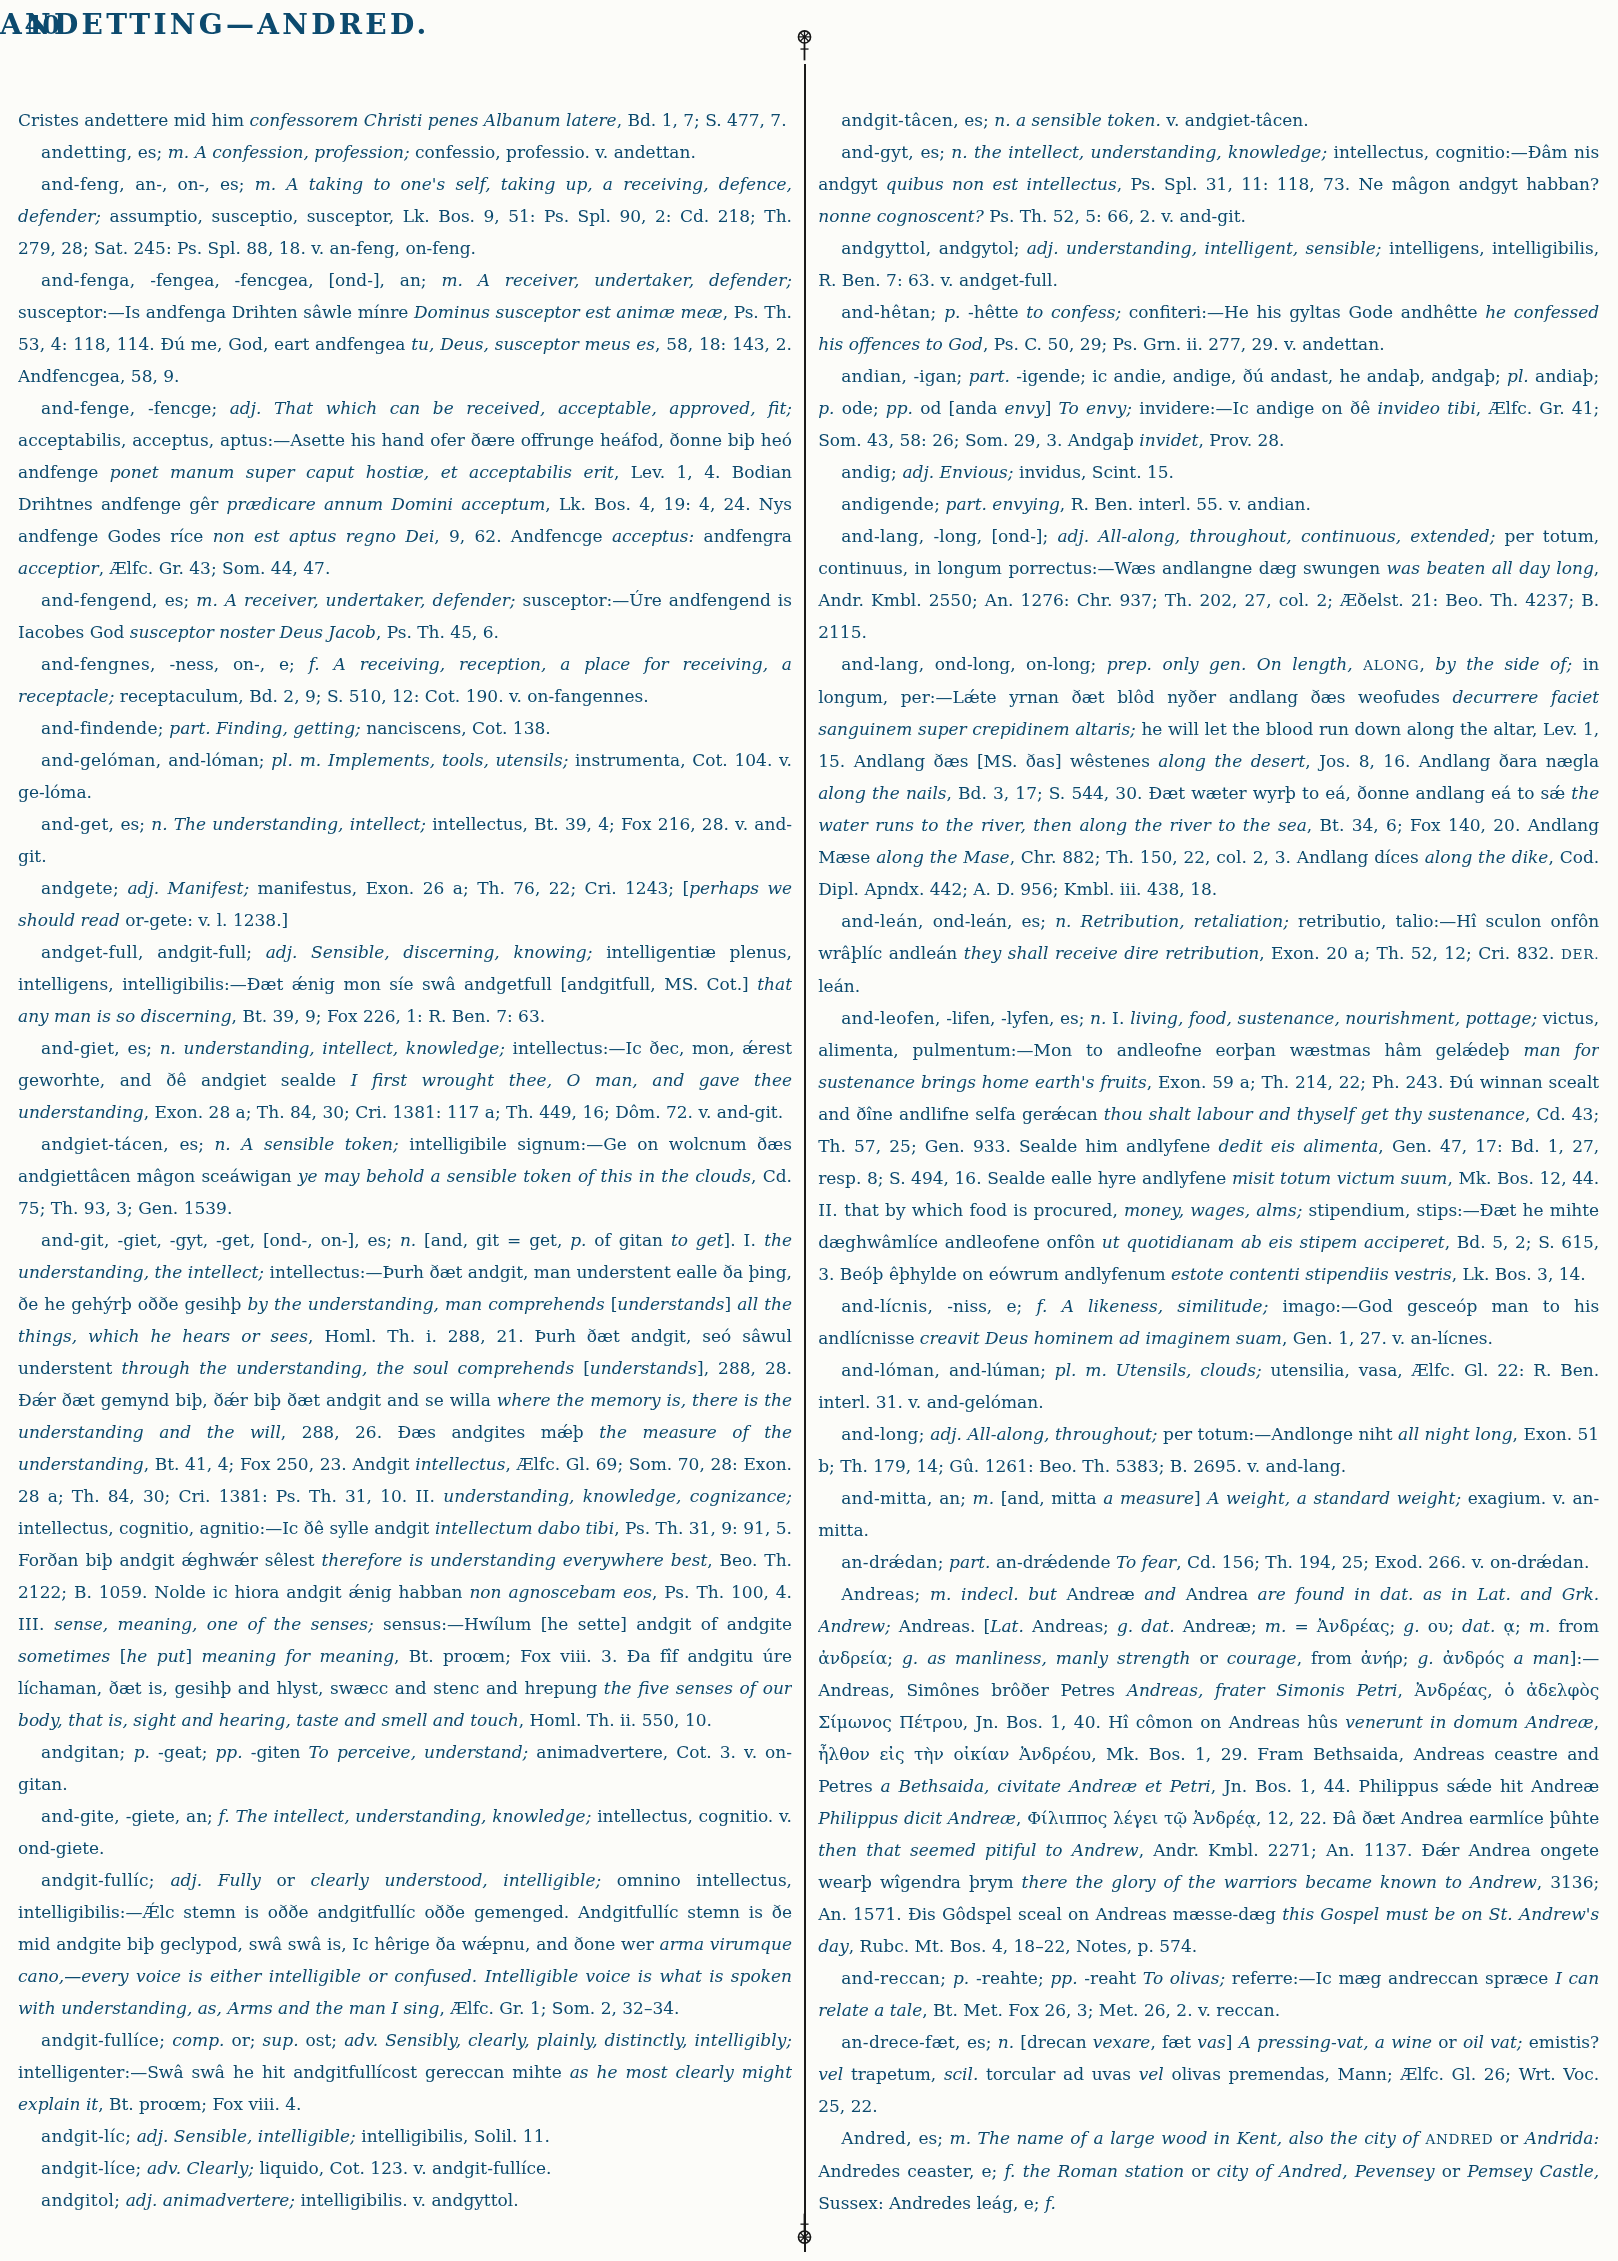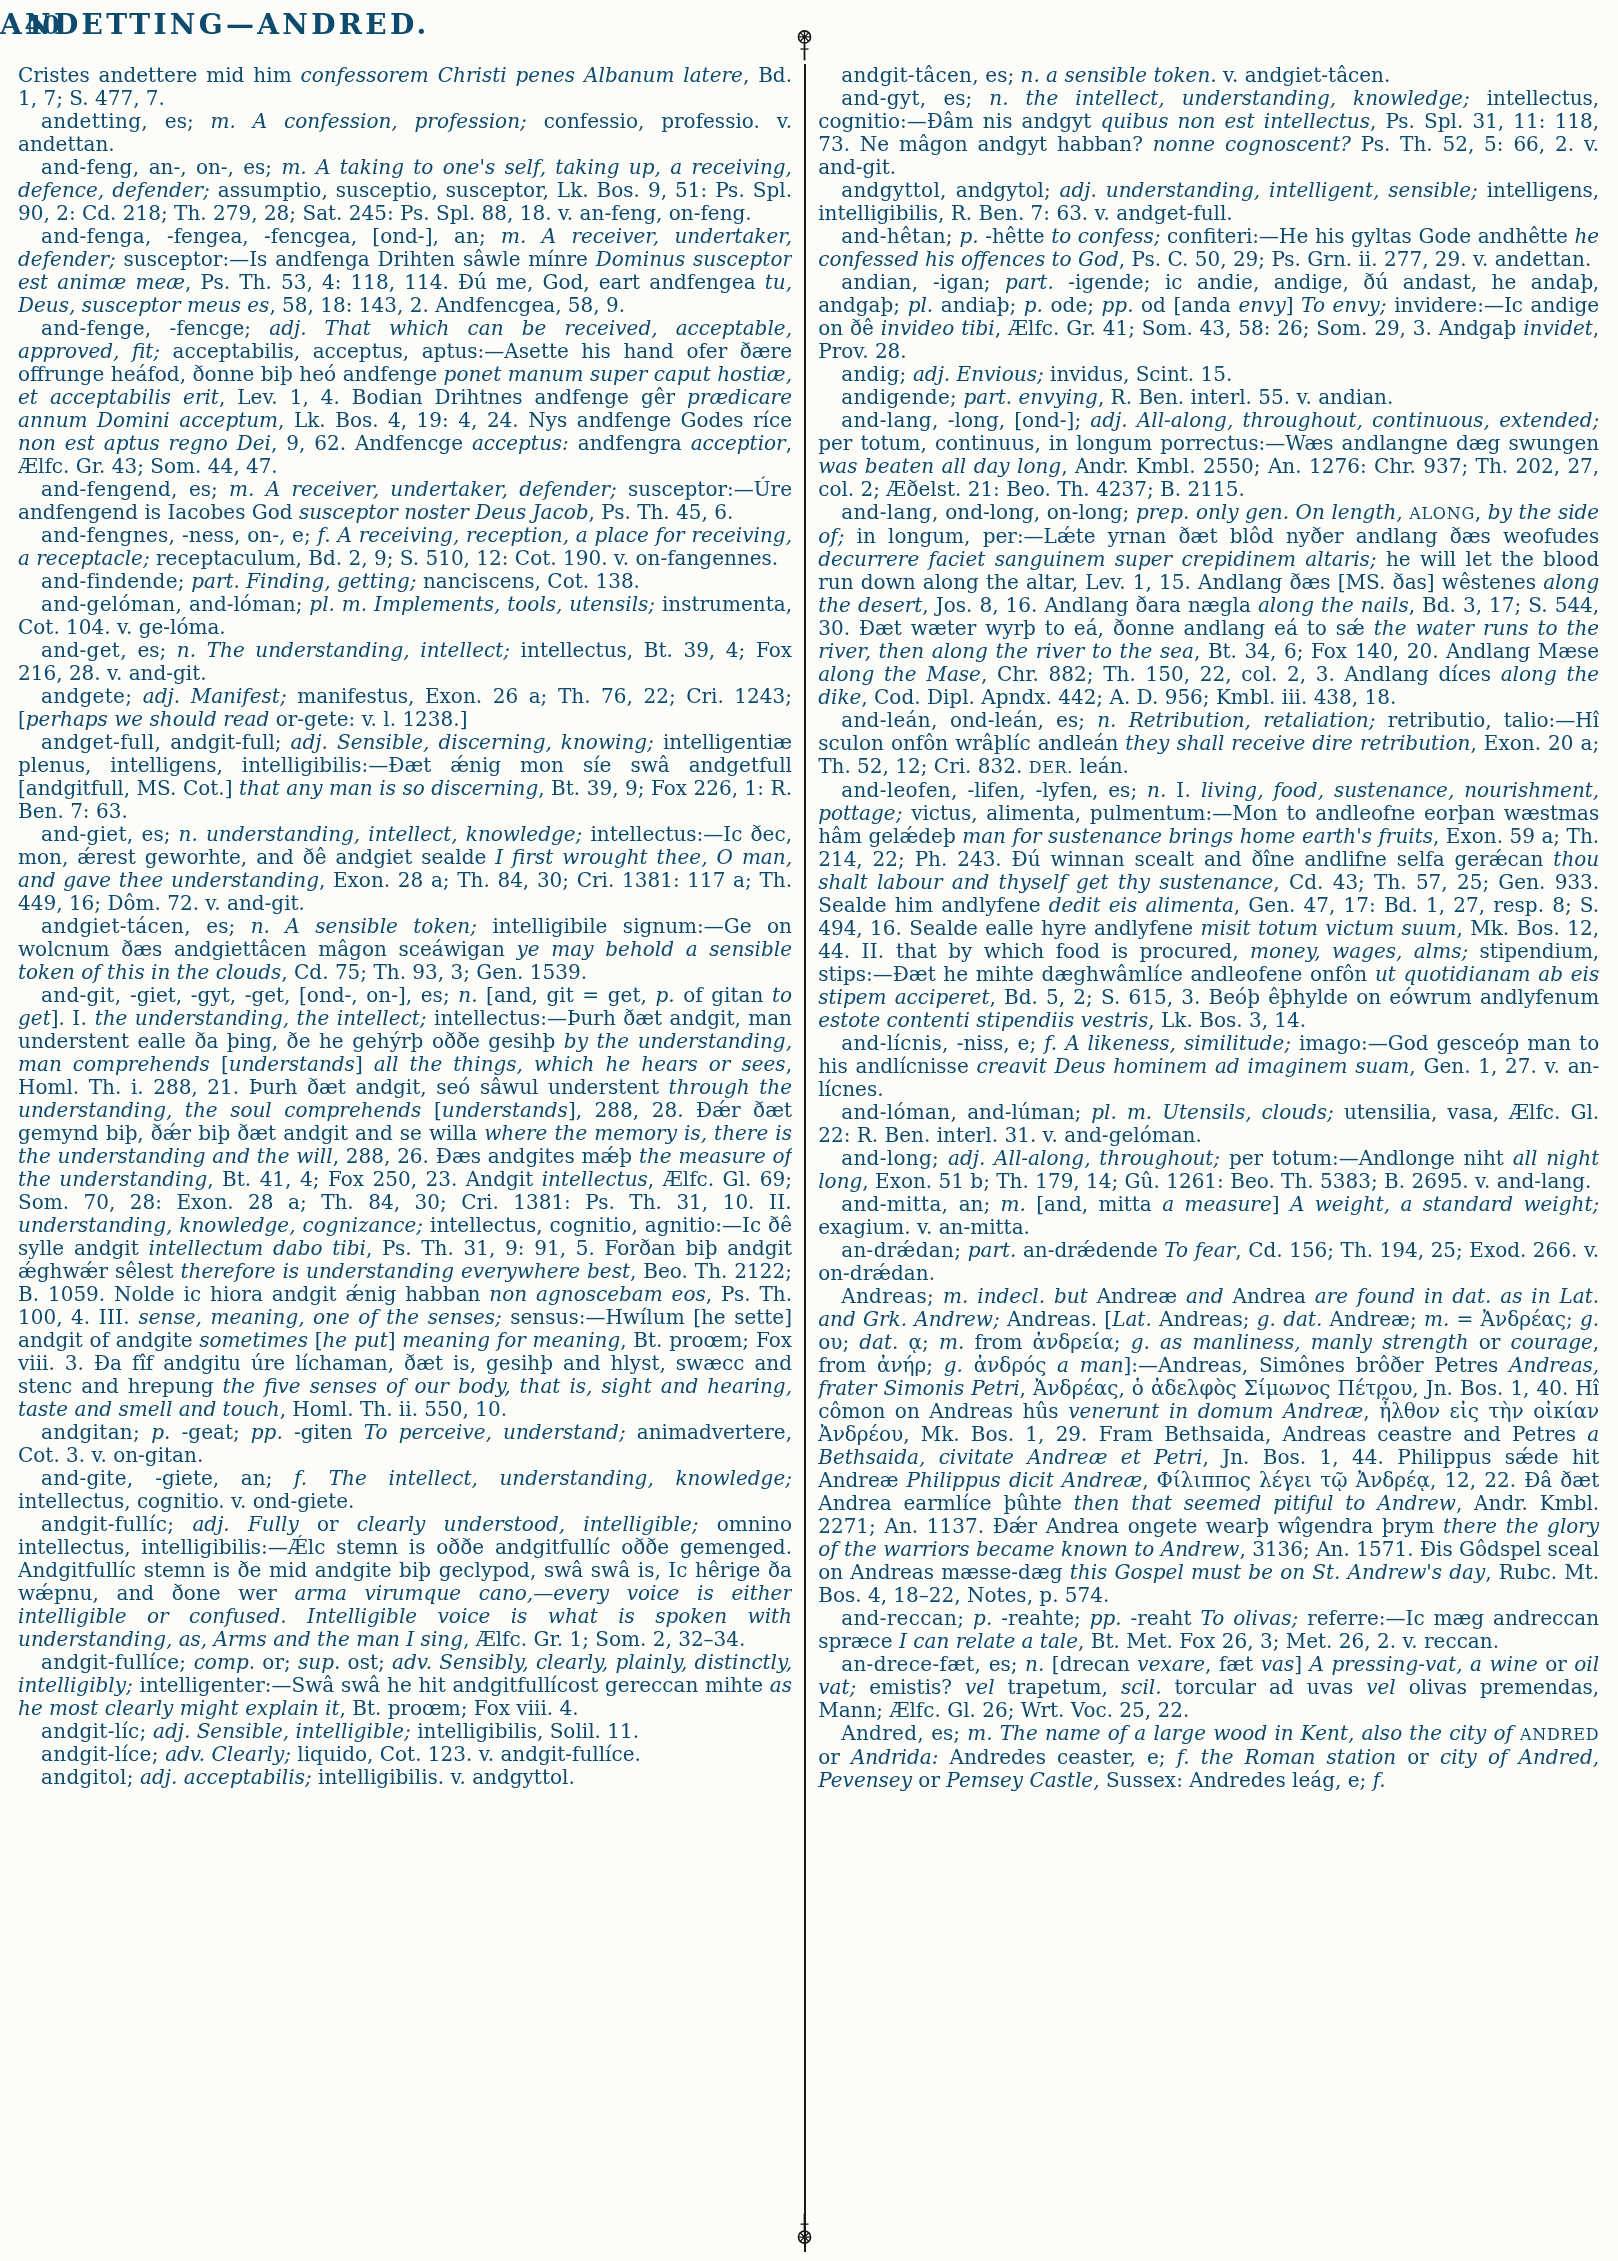--- a/index.html
+++ b/index.html
@@ -15,22 +15,22 @@
   }
   .title {
     position:absolute; top:8.2px; left:0; right:0; text-align:left;
     font-size:28px; font-weight:bold; letter-spacing:3.3px;
   }
   .columns {
     position:absolute; top:64px; left:18px; height:2188px;
     display:flex; align-items:stretch;
   }
   .col {
-    width:774px; font-size:20px; line-height:23px;
-    text-align:justify; overflow:hidden;
+    width:774px; font-size:17px; line-height:32px;
+    text-align:justify; overflow:hidden;margin-top:40px;
   }
   .col.right { width:781px; }
   .rule { width:1.6px; background:#1b1b1b; margin:0 12.3px; }
   .entry { margin:0; text-indent:23px; }
   .entry.cont { text-indent:0; }
   .entry b { font-weight:normal; letter-spacing:0.3px; }
   .entry i { font-style:italic; }
   .entry .sc { font-size:0.8em; letter-spacing:0.7px; }
   .ornament { position:absolute; width:21px; text-align:center; }
   .ornament.top { left:794px; top:28px; }
@@ -69,21 +69,21 @@
         <p class="entry"><b>andget-full,</b> andgit-full; <i>adj. Sensible, discerning, knowing;</i> intelligentiæ plenus, intelligens, intelligibilis:—Ðæt ǽnig mon síe swâ andgetfull [andgitfull, MS. Cot.] <i>that any man is so discerning</i>, Bt. 39, 9; Fox 226, 1: R. Ben. 7: 63.</p>
         <p class="entry"><b>and-giet,</b> es; <i>n. understanding, intellect, knowledge;</i> intellectus:—Ic ðec, mon, ǽrest geworhte, and ðê andgiet sealde <i>I first wrought thee, O man, and gave thee understanding</i>, Exon. 28 a; Th. 84, 30; Cri. 1381: 117 a; Th. 449, 16; Dôm. 72. v. and-git.</p>
         <p class="entry"><b>andgiet-tácen,</b> es; <i>n. A sensible token;</i> intelligibile signum:—Ge on wolcnum ðæs andgiettâcen mâgon sceáwigan <i>ye may behold a sensible token of this in the clouds</i>, Cd. 75; Th. 93, 3; Gen. 1539.</p>
         <p class="entry"><b>and-git,</b> -giet, -gyt, -get, [ond-, on-], es; <i>n.</i> [and, git = get, <i>p.</i> of gitan <i>to get</i>]. <b>I.</b> <i>the understanding, the intellect;</i> intellectus:—Þurh ðæt andgit, man understent ealle ða þing, ðe he gehýrþ oððe gesihþ <i>by the understanding, man comprehends</i> [<i>understands</i>] <i>all the things, which he hears or sees</i>, Homl. Th. i. 288, 21. Þurh ðæt andgit, seó sâwul understent <i>through the understanding, the soul comprehends</i> [<i>understands</i>], 288, 28. Ðǽr ðæt gemynd biþ, ðǽr biþ ðæt andgit and se willa <i>where the memory is, there is the understanding and the will</i>, 288, 26. Ðæs andgites mǽþ <i>the measure of the understanding</i>, Bt. 41, 4; Fox 250, 23. Andgit <i>intellectus</i>, Ælfc. Gl. 69; Som. 70, 28: Exon. 28 a; Th. 84, 30; Cri. 1381: Ps. Th. 31, 10. <b>II.</b> <i>understanding, knowledge, cognizance;</i> intellectus, cognitio, agnitio:—Ic ðê sylle andgit <i>intellectum dabo tibi</i>, Ps. Th. 31, 9: 91, 5. Forðan biþ andgit ǽghwǽr sêlest <i>therefore is understanding everywhere best</i>, Beo. Th. 2122; B. 1059. Nolde ic hiora andgit ǽnig habban <i>non agnoscebam eos</i>, Ps. Th. 100, 4. <b>III.</b> <i>sense, meaning, one of the senses;</i> sensus:—Hwílum [he sette] andgit of andgite <i>sometimes</i> [<i>he put</i>] <i>meaning for meaning</i>, Bt. proœm; Fox viii. 3. Ða fîf andgitu úre líchaman, ðæt is, gesihþ and hlyst, swæcc and stenc and hrepung <i>the five senses of our body, that is, sight and hearing, taste and smell and touch</i>, Homl. Th. ii. 550, 10.</p>
         <p class="entry"><b>andgitan;</b> <i>p.</i> -geat; <i>pp.</i> -giten <i>To perceive, understand;</i> animadvertere, Cot. 3. v. on-gitan.</p>
         <p class="entry"><b>and-gite,</b> -giete, an; <i>f. The intellect, understanding, knowledge;</i> intellectus, cognitio. v. ond-giete.</p>
         <p class="entry"><b>andgit-fullíc;</b> <i>adj. Fully</i> or <i>clearly understood, intelligible;</i> omnino intellectus, intelligibilis:—Ǽlc stemn is oððe andgitfullíc oððe gemenged. Andgitfullíc stemn is ðe mid andgite biþ geclypod, swâ swâ is, Ic hêrige ða wǽpnu, and ðone wer <i>arma virumque cano,—every voice is either intelligible or confused. Intelligible voice is what is spoken with understanding, as, Arms and the man I sing</i>, Ælfc. Gr. 1; Som. 2, 32–34.</p>
         <p class="entry"><b>andgit-fullíce;</b> <i>comp.</i> or; <i>sup.</i> ost; <i>adv. Sensibly, clearly, plainly, distinctly, intelligibly;</i> intelligenter:—Swâ swâ he hit andgitfullícost gereccan mihte <i>as he most clearly might explain it</i>, Bt. proœm; Fox viii. 4.</p>
         <p class="entry"><b>andgit-líc;</b> <i>adj. Sensible, intelligible;</i> intelligibilis, Solil. 11.</p>
         <p class="entry"><b>andgit-líce;</b> <i>adv. Clearly;</i> liquido, Cot. 123. v. andgit-fullíce.</p>
-        <p class="entry"><b>andgitol;</b> <i>adj. acceptabilis;</i> intelligibilis. v. andgyttol.</p>
+        <p class="entry"><b>andgitol;</b> <i>adj. animadvertere;</i> intelligibilis. v. andgyttol.</p>
       </div>
     <div class="rule"></div>
     <div class="col right" id="col-right">
         <p class="entry"><b>andgit-tâcen,</b> es; <i>n. a sensible token.</i> v. andgiet-tâcen.</p>
         <p class="entry"><b>and-gyt,</b> es; <i>n. the intellect, understanding, knowledge;</i> intellectus, cognitio:—Ðâm nis andgyt <i>quibus non est intellectus</i>, Ps. Spl. 31, 11: 118, 73. Ne mâgon andgyt habban? <i>nonne cognoscent?</i> Ps. Th. 52, 5: 66, 2. v. and-git.</p>
         <p class="entry"><b>andgyttol,</b> andgytol; <i>adj. understanding, intelligent, sensible;</i> intelligens, intelligibilis, R. Ben. 7: 63. v. andget-full.</p>
         <p class="entry"><b>and-hêtan;</b> <i>p.</i> -hêtte <i>to confess;</i> confiteri:—He his gyltas Gode andhêtte <i>he confessed his offences to God</i>, Ps. C. 50, 29; Ps. Grn. ii. 277, 29. v. andettan.</p>
         <p class="entry"><b>andian,</b> -igan; <i>part.</i> -igende; ic andie, andige, ðú andast, he andaþ, andgaþ; <i>pl.</i> andiaþ; <i>p.</i> ode; <i>pp.</i> od [anda <i>envy</i>] <i>To envy;</i> invidere:—Ic andige on ðê <i>invideo tibi</i>, Ælfc. Gr. 41; Som. 43, 58: 26; Som. 29, 3. Andgaþ <i>invidet</i>, Prov. 28.</p>
         <p class="entry"><b>andig;</b> <i>adj. Envious;</i> invidus, Scint. 15.</p>
         <p class="entry"><b>andigende;</b> <i>part. envying</i>, R. Ben. interl. 55. v. andian.</p>

